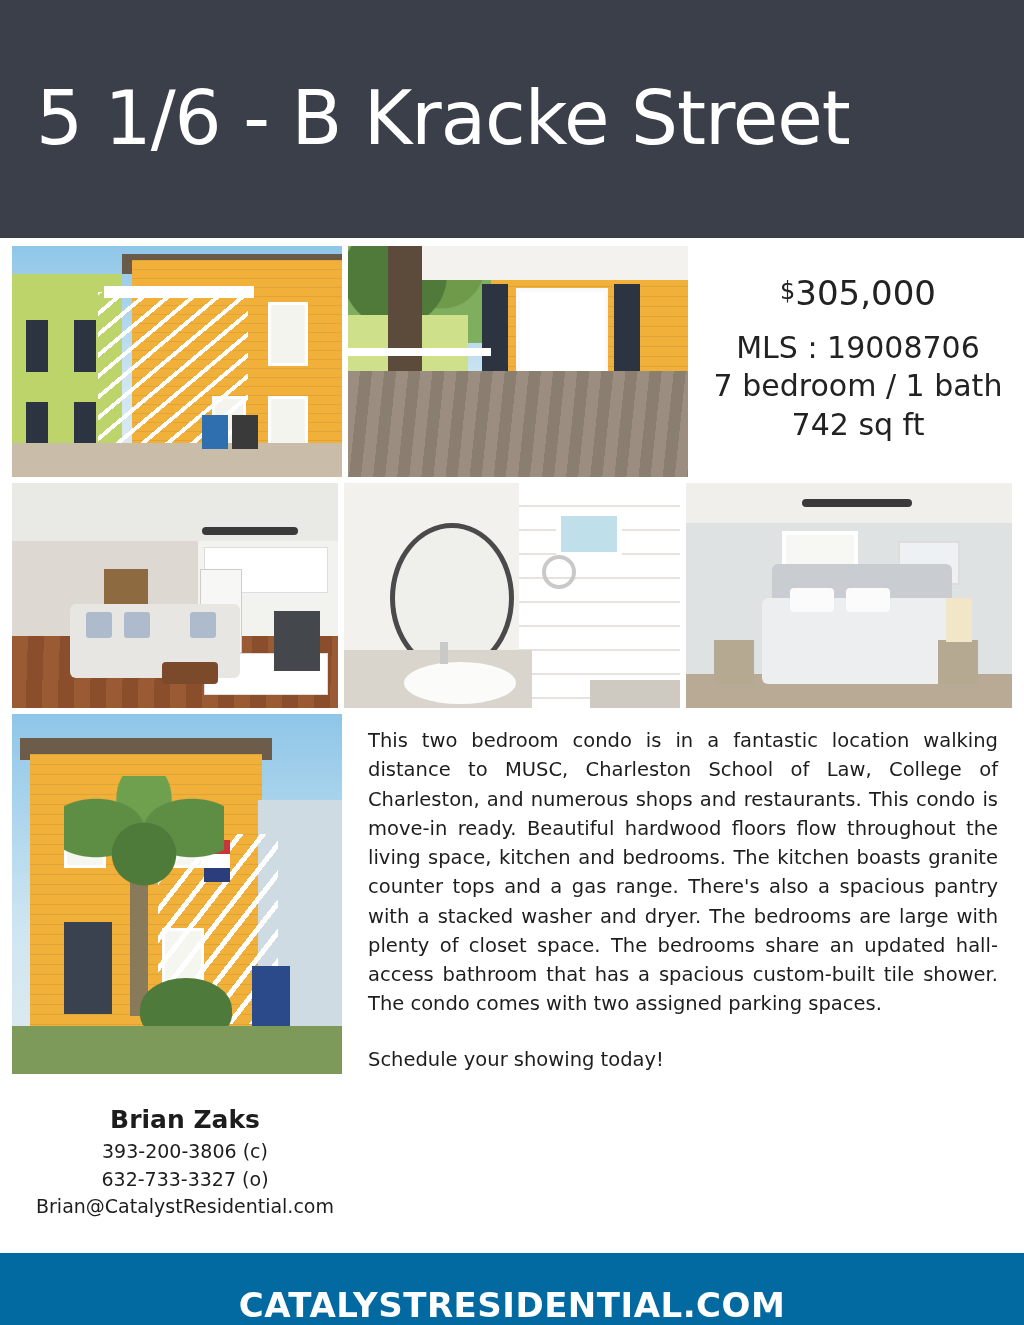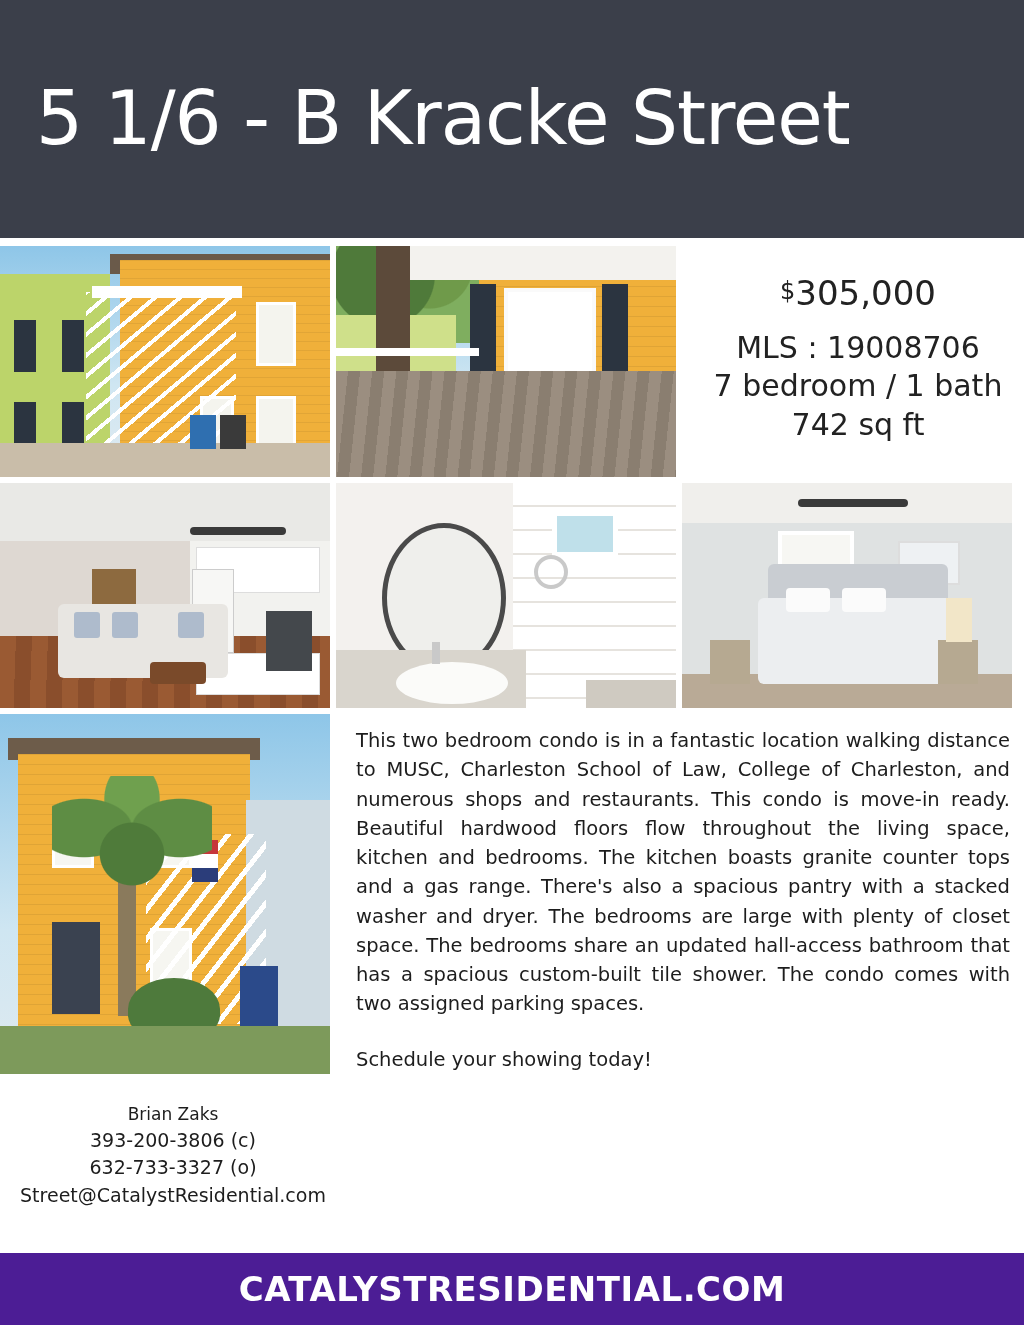--- a/index.html
+++ b/index.html
@@ -25,21 +25,21 @@
     color: #ffffff;
     font-size: 74px;
     font-weight: 400;
     letter-spacing: -1px;
     line-height: 1.05;
     font-family: "DejaVu Sans", sans-serif;
   }
 
   
   .content {
-    padding: 0 0;
+    padding: 0 12px;
   }
 
   .row {
     display: flex;
     gap: 6px;
     margin-bottom: 6px;
   }
 
   .photo {
     position: relative;
@@ -105,21 +105,21 @@
   }
   .agent {
     width: 330px;
     text-align: center;
     font-size: 19px;
     color: #1d1d1d;
     line-height: 1.45;
     padding-top: 16px;
     font-family: "DejaVu Sans", sans-serif;
   }
-  .agent .name { font-weight: normal; font-size: 17px; }
+  .agent .name { font-weight: bold; font-size: 25px; }
 
   .logo-wrap {
     flex: 1;
     display: flex;
     flex-direction: column;
     align-items: center;
     justify-content: flex-start;
     padding-top: 6px;
   }
   .logo-mark { width: 104px; height: 104px; }
@@ -138,23 +138,23 @@
     font-weight: bold;
     margin-top: 2px;
     font-family: "DejaVu Sans", sans-serif;
   }
 
   
   .footer-bar {
     position: absolute;
     left: 0; right: 0; bottom: 0;
     height: 72px;
-    background: #4c1d95;
-    display: flex;
-    align-items: center;
+    background: #0369a1;
+    display: flex;
+    align-items: flex-end;
     justify-content: center;
   }
   .footer-bar .url {
     color: #ffffff;
     font-size: 34px;
     font-weight: bold;
     letter-spacing: 0.5px;
     font-family: "DejaVu Sans", sans-serif;
   }
 
@@ -378,21 +378,21 @@
       <p>This two bedroom condo is in a fantastic location walking distance to MUSC, Charleston School of Law, College of Charleston, and numerous shops and restaurants. This condo is move-in ready. Beautiful hardwood floors flow throughout the living space, kitchen and bedrooms. The kitchen boasts granite counter tops and a gas range. There's also a spacious pantry with a stacked washer and dryer. The bedrooms are large with plenty of closet space. The bedrooms share an updated hall-access bathroom that has a spacious custom-built tile shower. The condo comes with two assigned parking spaces.</p>
       <p class="cta">Schedule your showing today!</p>
     </div>
   </div>
 
   <div class="bottom">
     <div class="agent">
       <div class="name">Brian Zaks</div>
       <div>393-200-3806 (c)</div>
       <div>632-733-3327 (o)</div>
-      <div>Street@CatalystResidential.com</div>
+      <div>Brian@CatalystResidential.com</div>
     </div>
 
   </div>
 
 </div>
 
 <div class="footer-bar">
   <div class="url">CATALYSTRESIDENTIAL.COM</div>
 </div>
 

